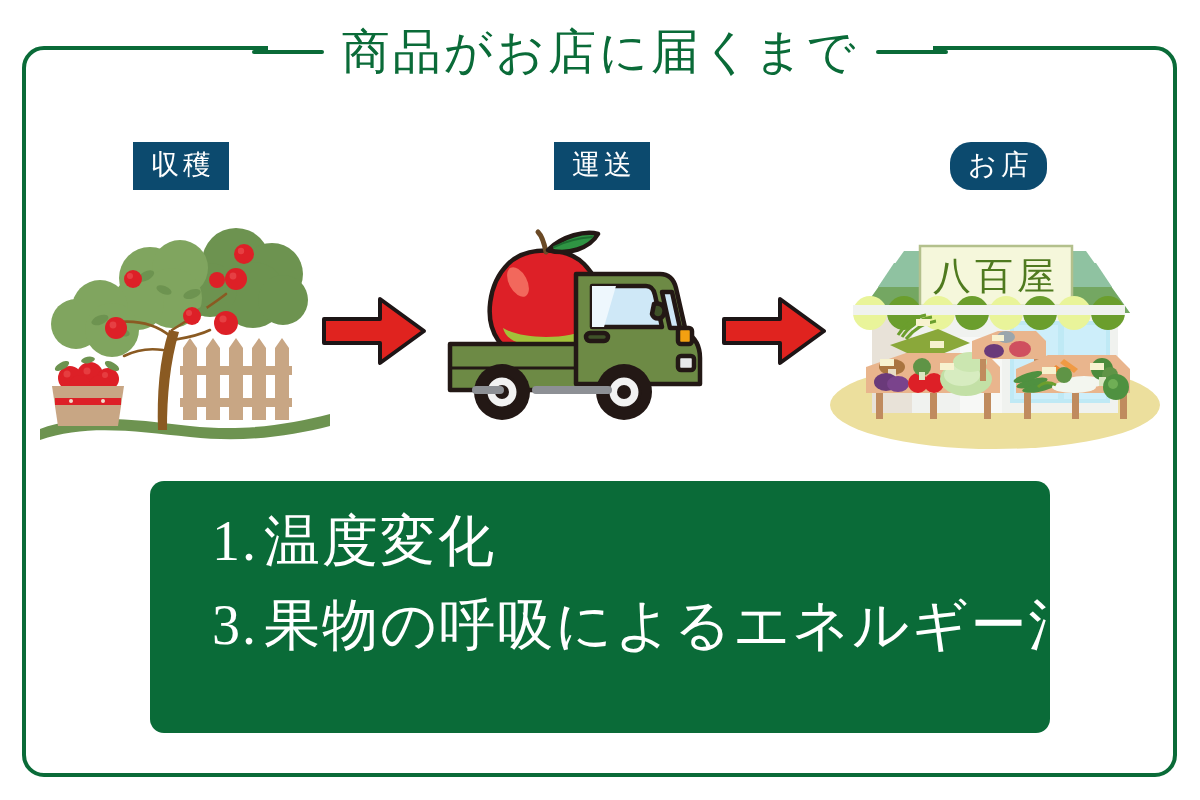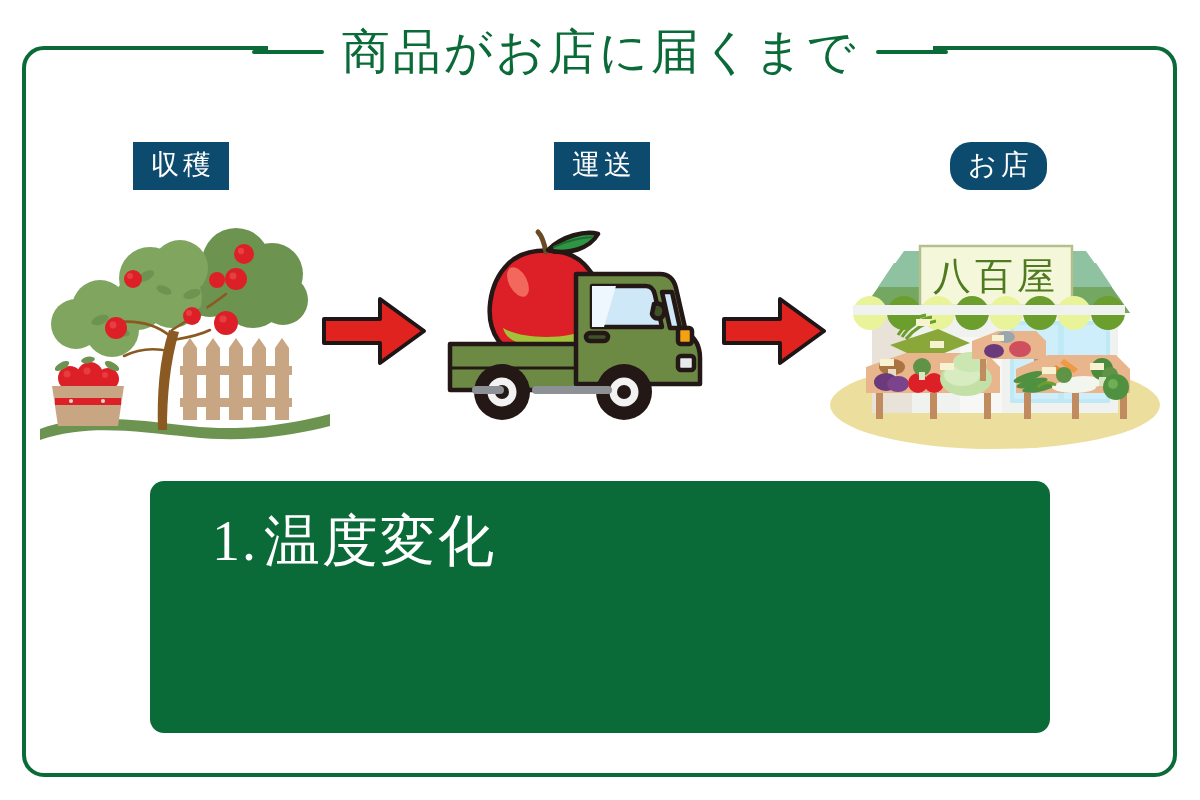--- a/index.html
+++ b/index.html
@@ -411,15 +411,18 @@
   <div class="arrow" id="arrow-2">
     <svg viewBox="0 0 112 76" width="112" height="76" xmlns="http://www.w3.org/2000/svg">
       <path d="M6 26 L 62 26 L 62 6 L 106 38 L 62 70 L 62 50 L 6 50 Z" fill="#e0231f" stroke="#1d1516" stroke-width="4" stroke-linejoin="round"></path>
     </svg>
   </div>
 
   <div class="notes-box">
     <div class="note-item">
       <span class="note-num">1.</span><span>温度変化</span>
     </div>
+    <div class="note-item">
+      <span class="note-num">3.</span><span>果物の呼吸によるエネルギー消費</span>
+    </div>
   </div>
 
 </div>
 
 </body></html>

